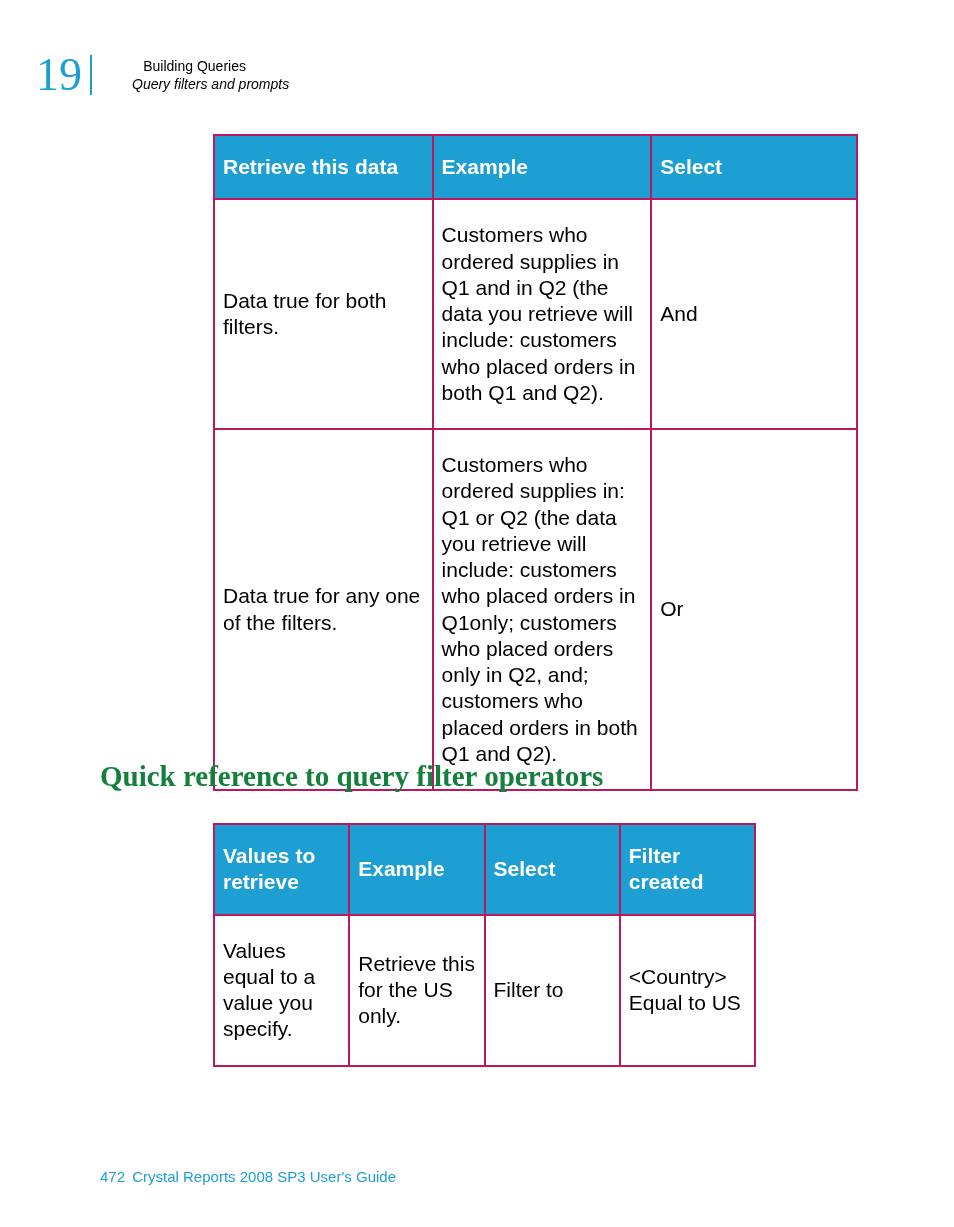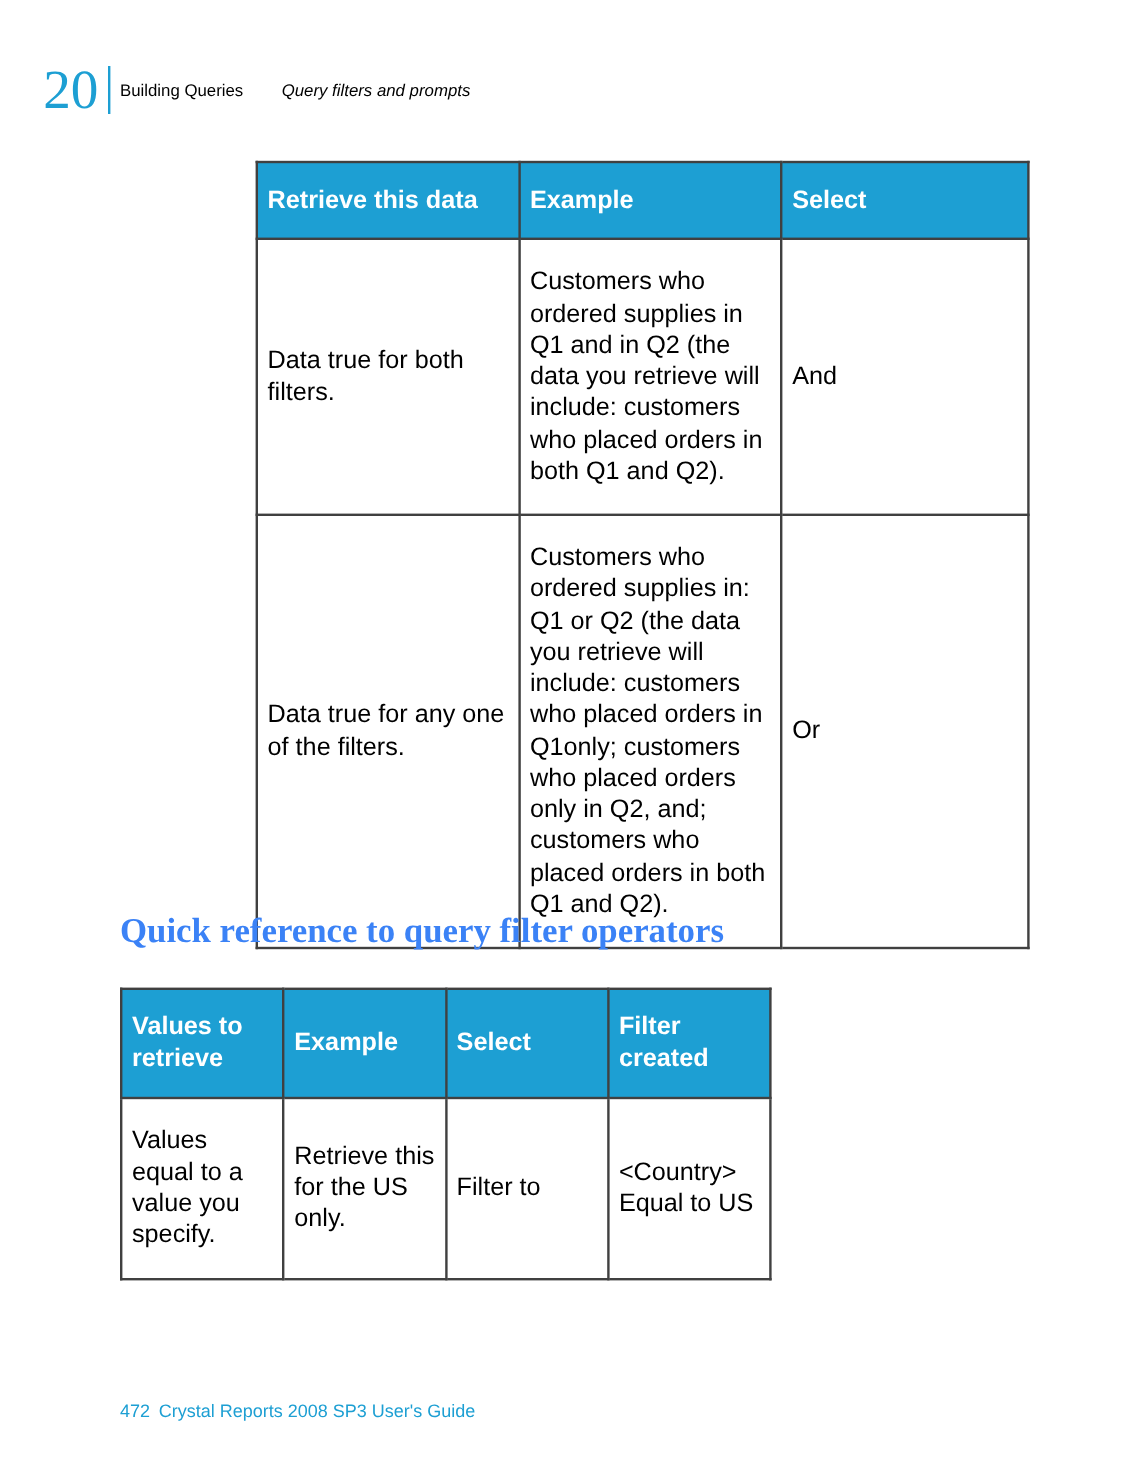--- a/index.html
+++ b/index.html
@@ -27,92 +27,93 @@
     line-height: 1;
   }
   .hbar {
     width: 2px;
     height: 40px;
     background: #1d9fd3;
     margin: 0 8px;
   }
   .htext {
     display: flex;
-    flex-direction: row;
+    flex-direction: column;
     font-size: 14px;
     line-height: 1.3;
     align-items: center;
   }
   .htext .it { font-style: italic; margin-left: 32px; }
   .content {
     position: absolute;
     left: 213px;
     top: 134px;
     width: 645px;
   }
   table {
     border-collapse: collapse;
     width: 100%;
     table-layout: fixed;
   }
   th, td {
-    border: 2px solid #404040;
+    border: 2px solid #be185d;
     padding: 22px 8px;
     text-align: left;
     vertical-align: middle;
     font-size: 21px;
     line-height: 1.25;
   }
   th {
     background: #1d9fd3;
     color: #fff;
     font-weight: bold;
     padding: 18px 8px;
   }
   .t1 col.c1 { width: 34%; }
   .t1 col.c2 { width: 34%; }
   .t1 col.c3 { width: 32%; }
   .t2 col { width: 25%; }
   h2.sec {
     font-family: "Palatino Linotype", "Book Antiqua", Georgia, serif;
-    color: #3b82f6;
+    color: #15803d;
     font-weight: bold;
     font-size: 29px;
     margin: 0 0 30px 0;
   }
   .sec-wrap {
     position: absolute;
     left: 100px;
     top: 760px;
     width: 760px;
   }
   .intro {
     margin-left: 113px;
     width: 645px;
     font-size: 21px;
     line-height: 1.3;
     margin-bottom: 26px;
   }
   .t2wrap {
+    margin-left: 113px;
     width: 543px;
   }
   .footer {
     position: absolute;
     bottom: 42px;
     left: 100px;
     font-size: 15px;
     color: #1d9fd3;
   }
   .footer .pg { margin-right: 3px; }
 </style>
 </head>
 <body>
 
 <div class="header">
-  <span class="chapnum">20</span>
+  <span class="chapnum">19</span>
   <span class="hbar"></span>
   <span class="htext">
     <span>Building Queries</span>
     <span class="it">Query filters and prompts</span>
   </span>
 </div>
 
 <div class="content">
   <table class="t1">
     <colgroup>

